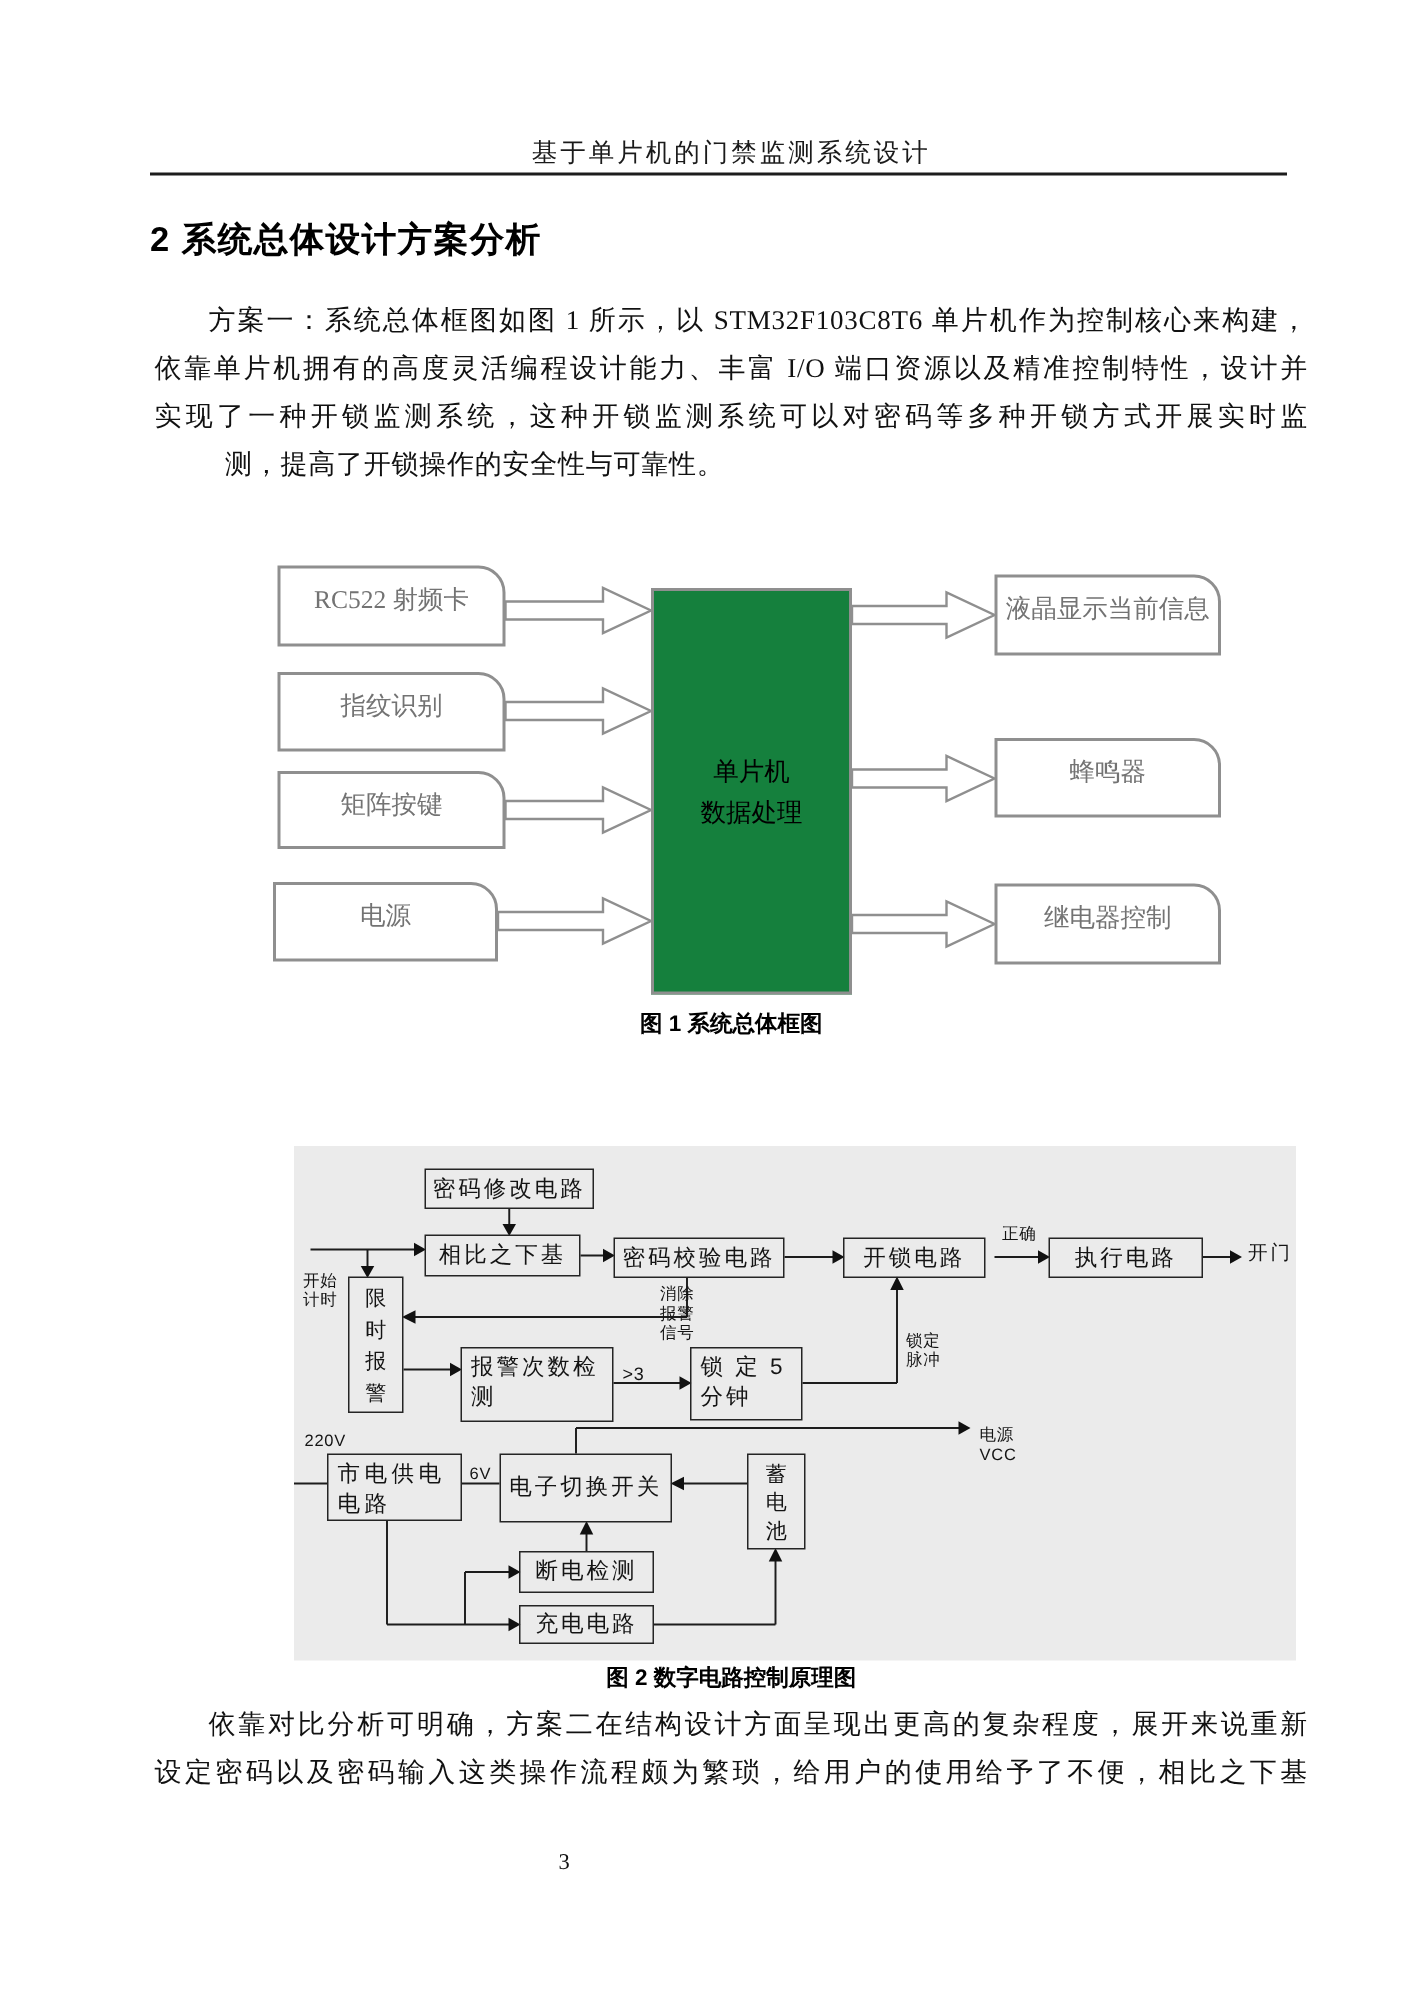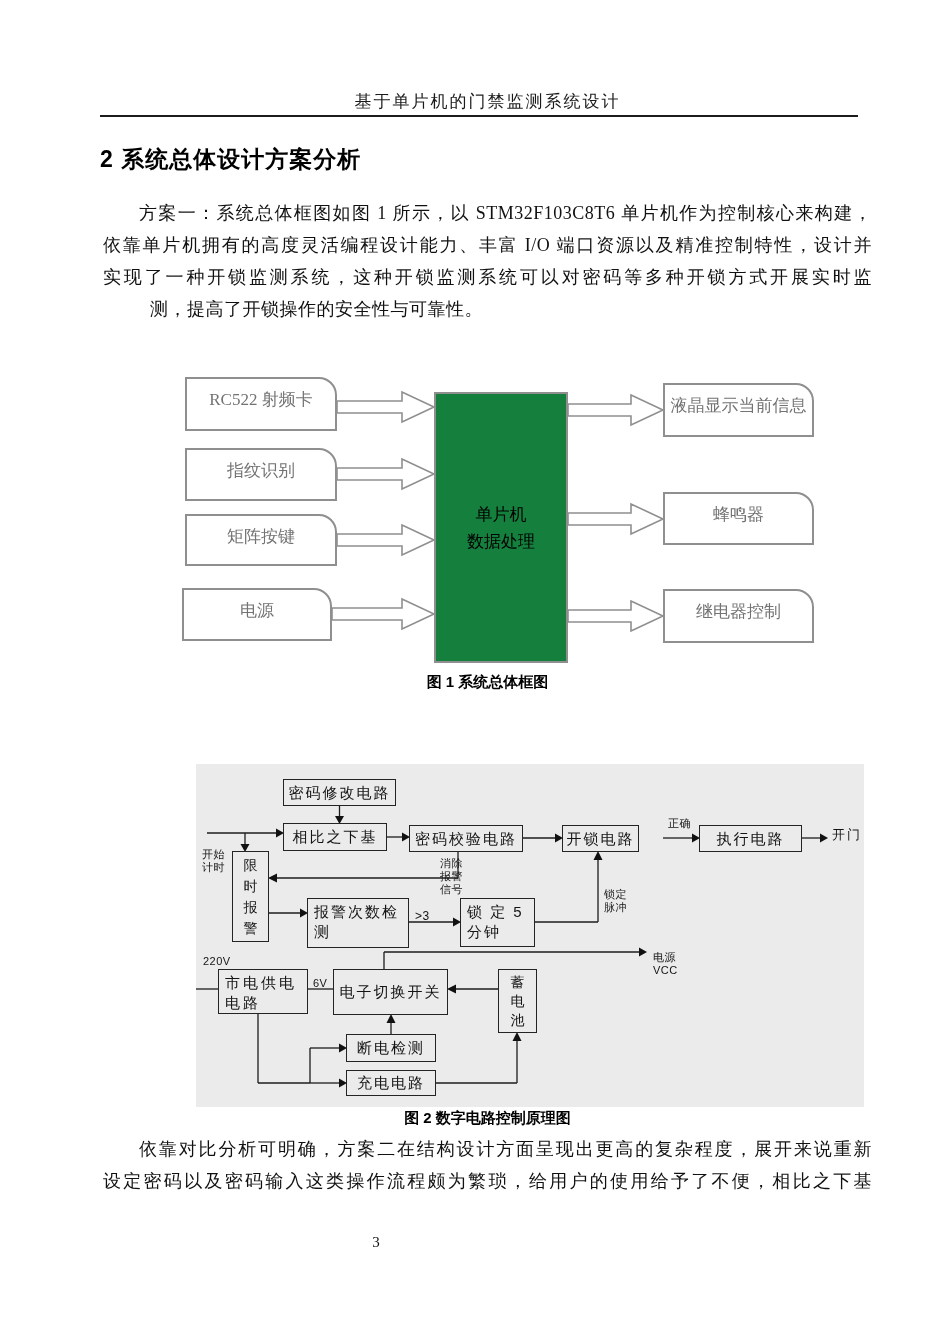--- a/index.html
+++ b/index.html
@@ -134,21 +134,21 @@
         <polygon points="190.5,259 199.5,259 195,250"></polygon>
         <polygon points="143,279.5 143,288.5 151,284"></polygon>
         <polygon points="143,314.5 143,323.5 151,319"></polygon>
         <polygon points="316.5,277 325.5,277 321,268"></polygon>
       </g>
     </svg>
 
     <div class="f2box" style="left:87px;top:15px;width:113px;height:27px">密码修改电路</div>
     <div class="f2box" style="left:87px;top:59px;width:104px;height:28px">相比之下基</div>
     <div class="f2box" style="left:213px;top:61px;width:114px;height:27px">密码校验电路</div>
-    <div class="f2box" style="left:366px;top:61px;width:77px;height:27px">开锁电路</div>
+    <div class="f2box" style="left:366px;top:61px;width:95px;height:27px">开锁电路</div>
     <div class="f2box" style="left:503px;top:61px;width:103px;height:27px">执行电路</div>
     <div class="f2box vert" style="left:36px;top:87px;width:37px;height:91px">限
 时
 报
 警</div>
     <div class="f2box ta-left" style="left:111px;top:134px;width:102px;height:50px">报警次数检
 测</div>
     <div class="f2box ta-left" style="left:264px;top:134px;width:75px;height:49px">锁 定 5
 分钟</div>
     <div class="f2box ta-left" style="left:22px;top:205px;width:90px;height:45px;letter-spacing:3px">市电供电

